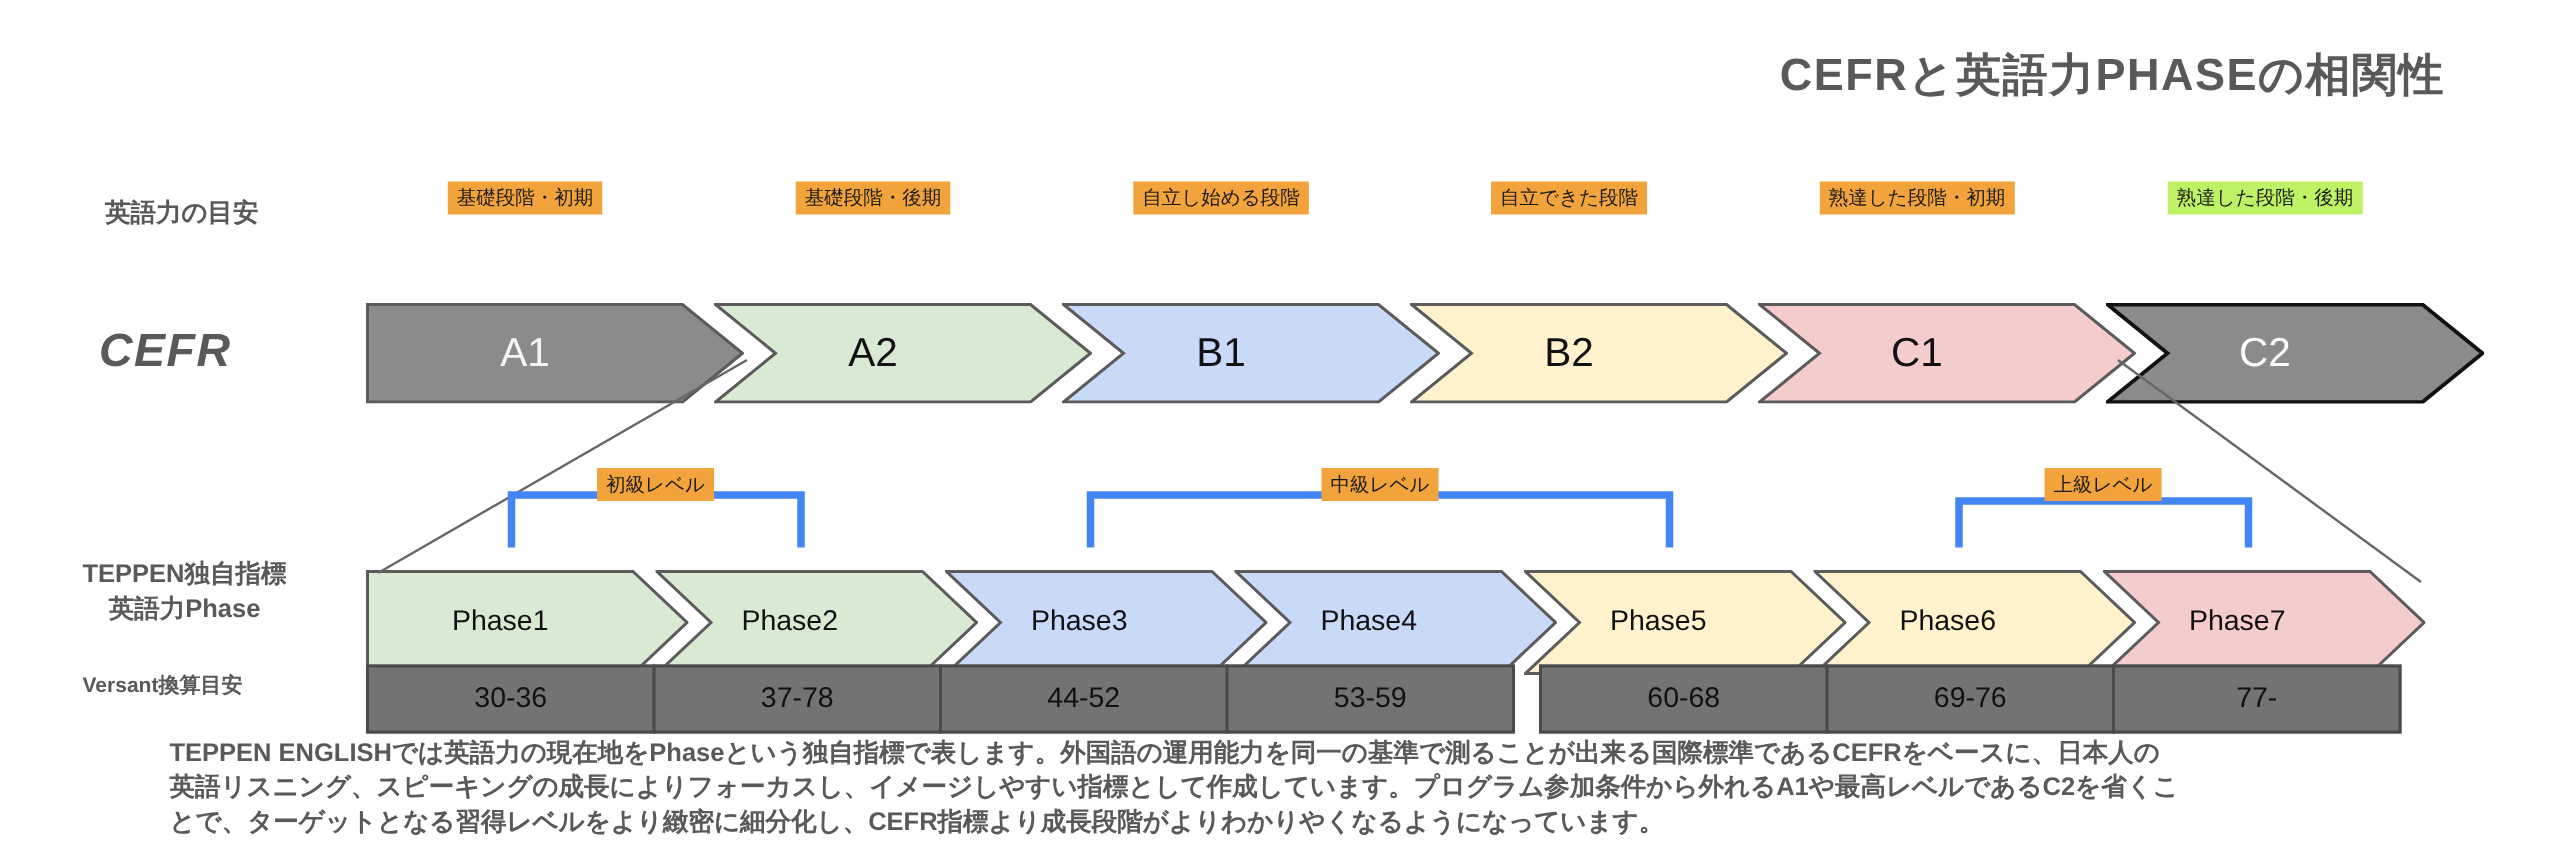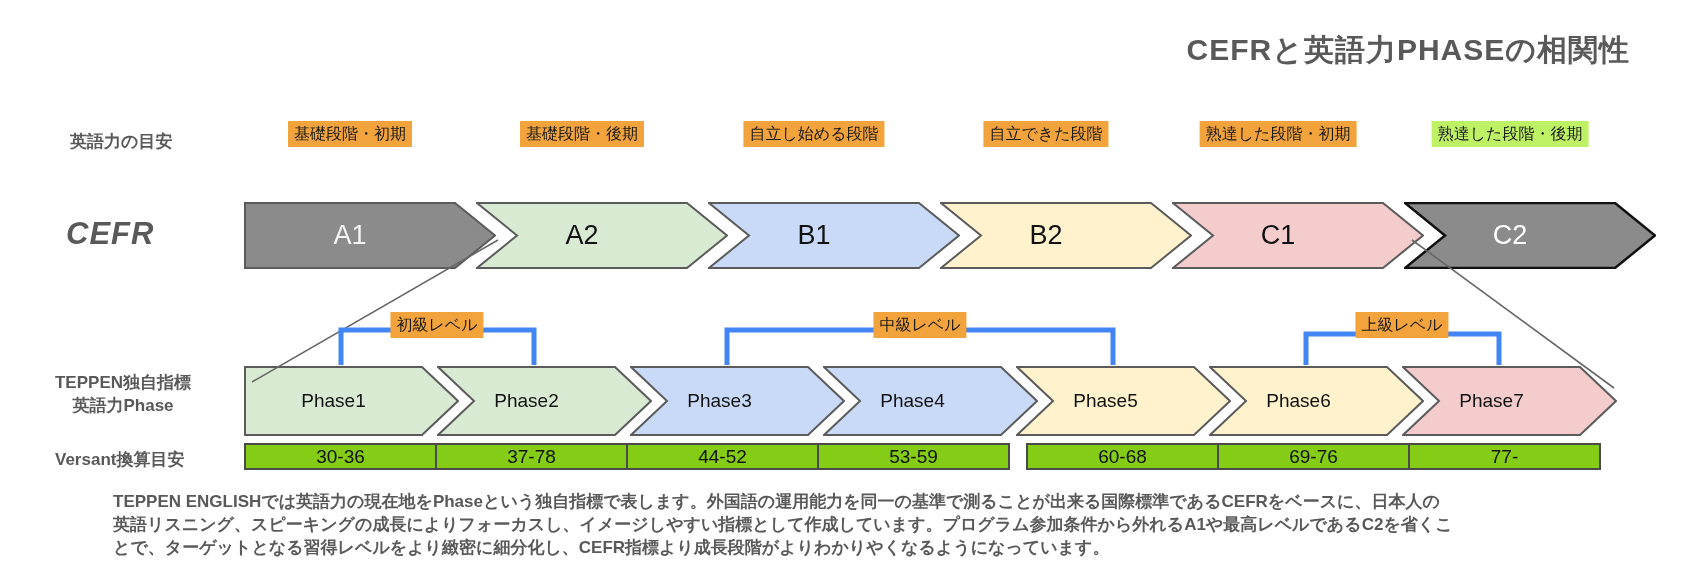--- a/index.html
+++ b/index.html
@@ -8,49 +8,49 @@
     font-family:"Liberation Sans",sans-serif;
   }
   .title{
     position:absolute;top:30px;left:0;width:1630px;text-align:right;
     font-size:30px;font-weight:bold;color:#595959;margin:0;letter-spacing:1px;
   }
   .side-label{position:absolute;color:#595959;font-weight:bold;}
   .guide-label{left:70px;top:130px;font-size:17px;}
   .cefr-label{left:66px;top:216px;font-size:31px;letter-spacing:1px;font-style:italic;}
   .phase-label-block{left:14px;top:372px;width:218px;text-align:center;font-size:17px;line-height:1.35;}
-  .versant-label{left:55px;top:448px;font-size:17px;}
+  .versant-label{left:55px;top:448px;font-size:14px;}
 
   .stage-label,.bracket-label{
     position:absolute;transform:translateX(-50%);
-    font-size:16px;color:#1a1a1a;padding:3px 6px;white-space:nowrap;line-height:1.25;
+    font-size:13px;color:#1a1a1a;padding:3px 6px;white-space:nowrap;line-height:1.25;
   }
   .stage-label{top:121px;}
   .bracket-label{top:312px;z-index:3;}
 
   .arrow{position:absolute;}
   .arrow svg{display:block;position:absolute;left:0;top:0;}
   .arrow .shape{stroke:#5b5b5b;stroke-width:2;stroke-linejoin:miter;}
   .arrow .shape.dark-border{stroke:#111;stroke-width:2.5;}
   .arrow-text{
     position:absolute;top:0;bottom:0;left:0;display:flex;align-items:center;justify-content:center;
     font-weight:normal;
   }
   .cefr-row .arrow{top:202px;width:252px;height:67px;}
   .cefr-row .arrow-text{width:212px;font-size:27px;}
-  .phase-row .arrow{top:366px;width:215px;height:70px;text-decoration:underline;}
+  .phase-row .arrow{top:380px;width:215px;height:70px;text-decoration:underline;}
   .phase-row .arrow-text{width:179px;font-size:19px;color:#111;}
 
   .overlay{position:absolute;left:0;top:0;z-index:2;pointer-events:none;}
   .bracket-path{fill:none;stroke-width:5;}
   .conn-line{stroke:#666;stroke-width:1.6;}
 
   .versant-group{position:absolute;top:443px;display:flex;z-index:1;}
   .versant-cell{
-    box-sizing:border-box;width:193px;height:27px;background:#84cc16;border:2px solid #4a4a4a;
+    box-sizing:border-box;width:193px;height:46px;background:#737373;border:2px solid #4a4a4a;
     margin-left:-2px;display:flex;align-items:center;justify-content:center;
     font-size:19px;color:#111;
   }
   .versant-cell:first-child{margin-left:0;}
   .group-a{left:244px;}
   .group-b{left:1026px;}
 
   .description{
     position:absolute;left:113px;top:491px;width:1490px;
     font-size:17px;font-weight:bold;color:#595959;line-height:1.34;

